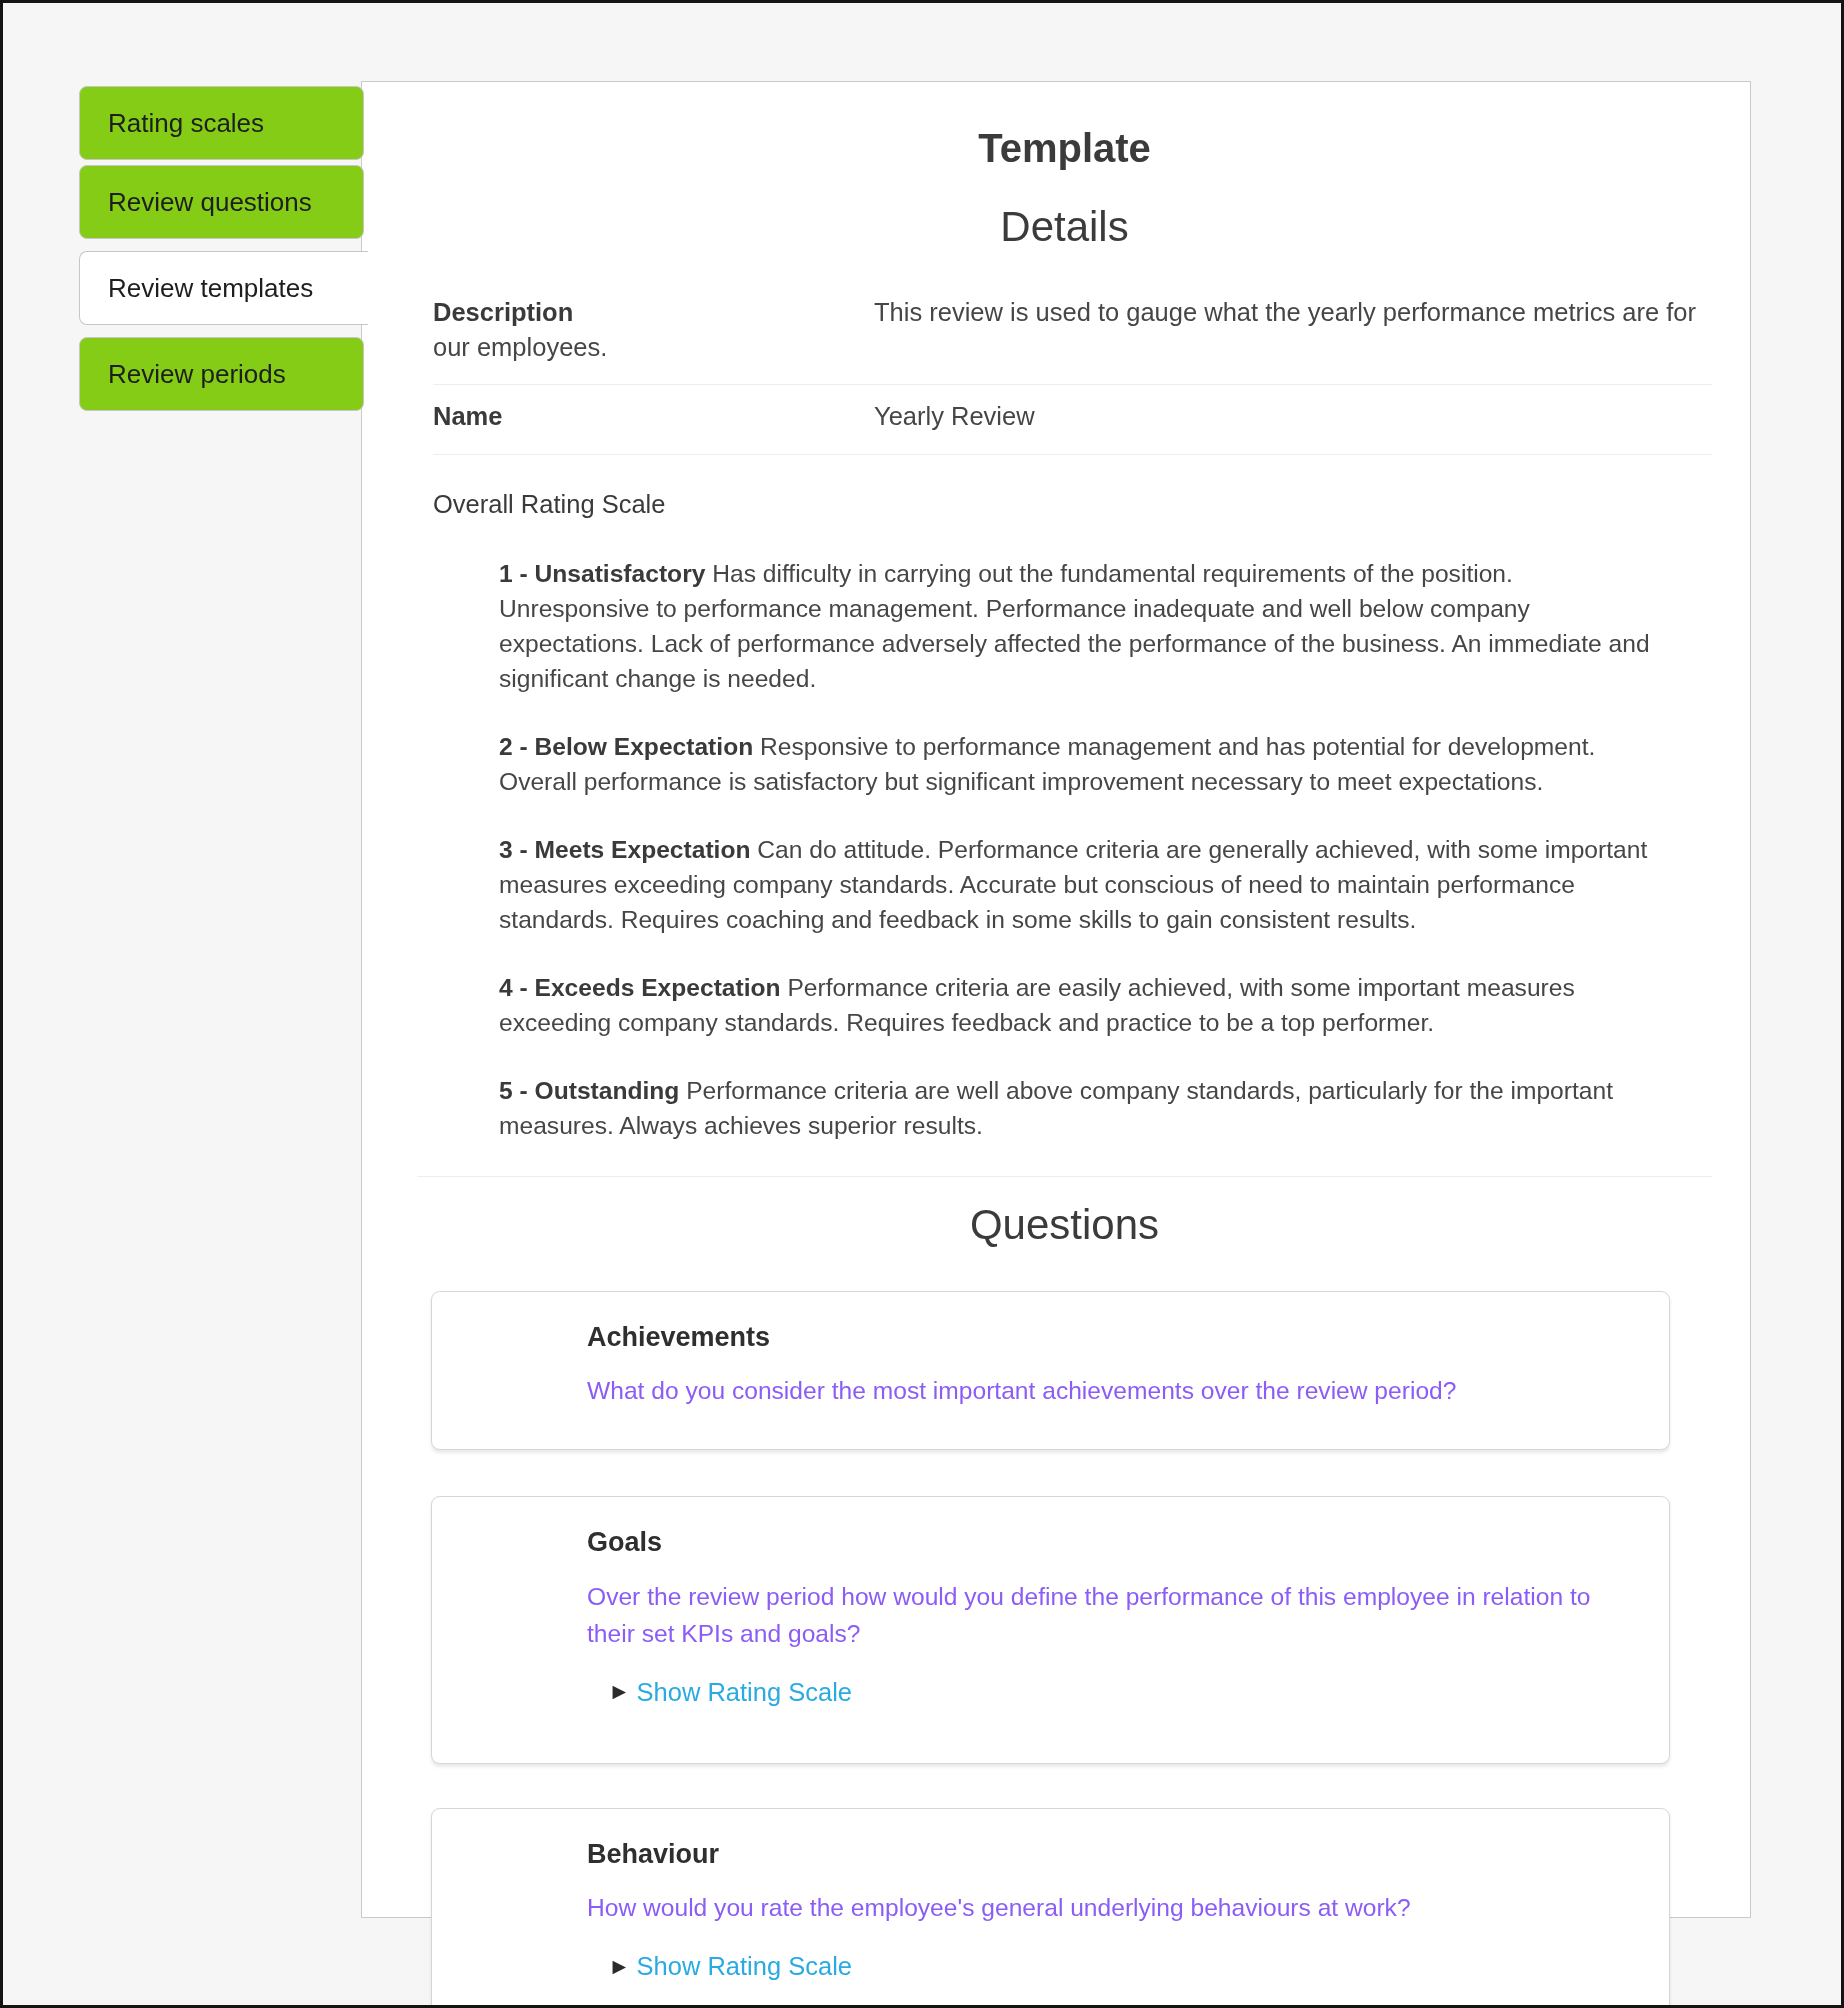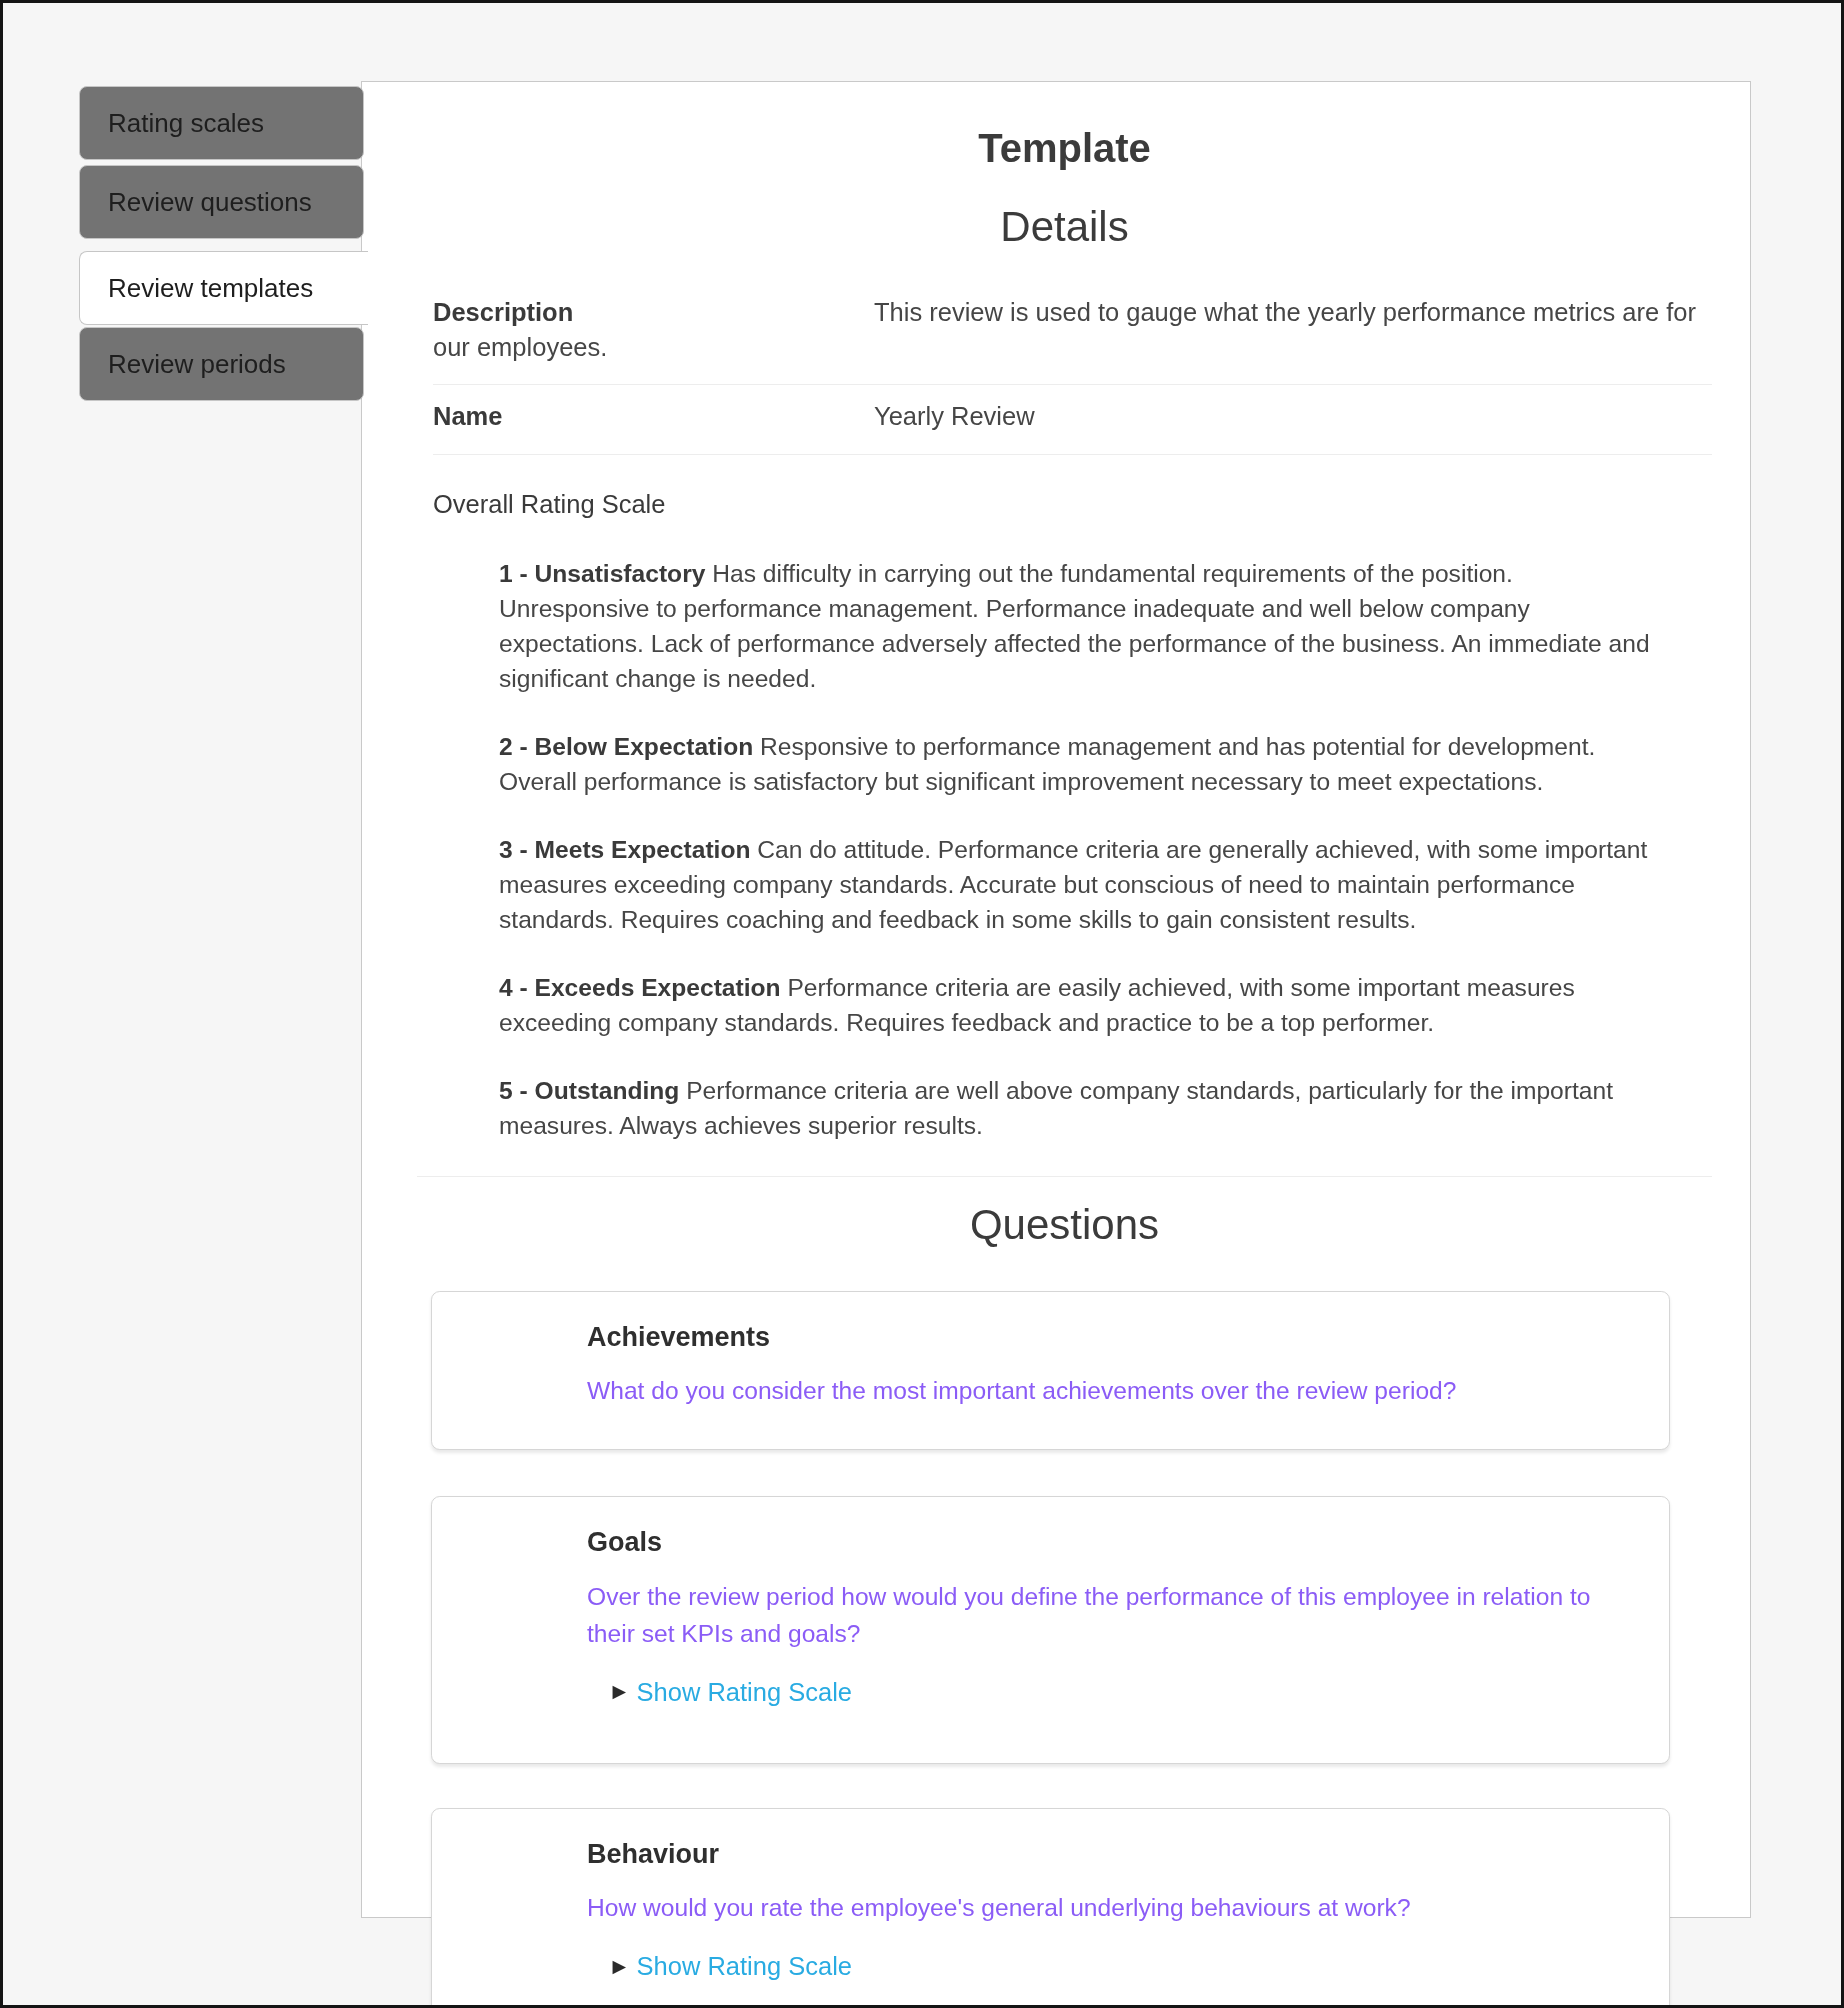--- a/index.html
+++ b/index.html
@@ -23,36 +23,36 @@
     box-sizing:border-box;
     padding:44px 38px 79px 55px;
     z-index:1;
   }
   
   .tabs{position:absolute;left:76px;top:0;width:287px;z-index:2;}
   .tab{
     position:absolute;
     left:0;
     width:285px;height:74px;
-    background:#737373;
+    background:#84cc16;
     border:1.8px solid #c6c6c6;
     border-radius:8px;
     box-sizing:border-box;
     display:flex;align-items:center;
     padding-left:28px;
     font-size:26px;color:#1e1e1e;
     cursor:pointer;
   }
   .tab.active{
     background:#ffffff;
     border-right:none;
     border-radius:8px 0 0 8px;
     width:289px; 
   }
-  .tab1{top:83px}.tab2{top:162px}.tab3{top:248px}.tab4{top:324px}
+  .tab1{top:83px}.tab2{top:162px}.tab3{top:248px}.tab4{top:334px}
   
   .page-title{
     text-align:center;
     font-size:40px;font-weight:700;color:#3b3b3b;
     margin:0 0 32px 0;
   }
   .section-heading{
     font-size:42px;font-weight:400;color:#3b3b3b;
     margin:0;
     text-align:center;

